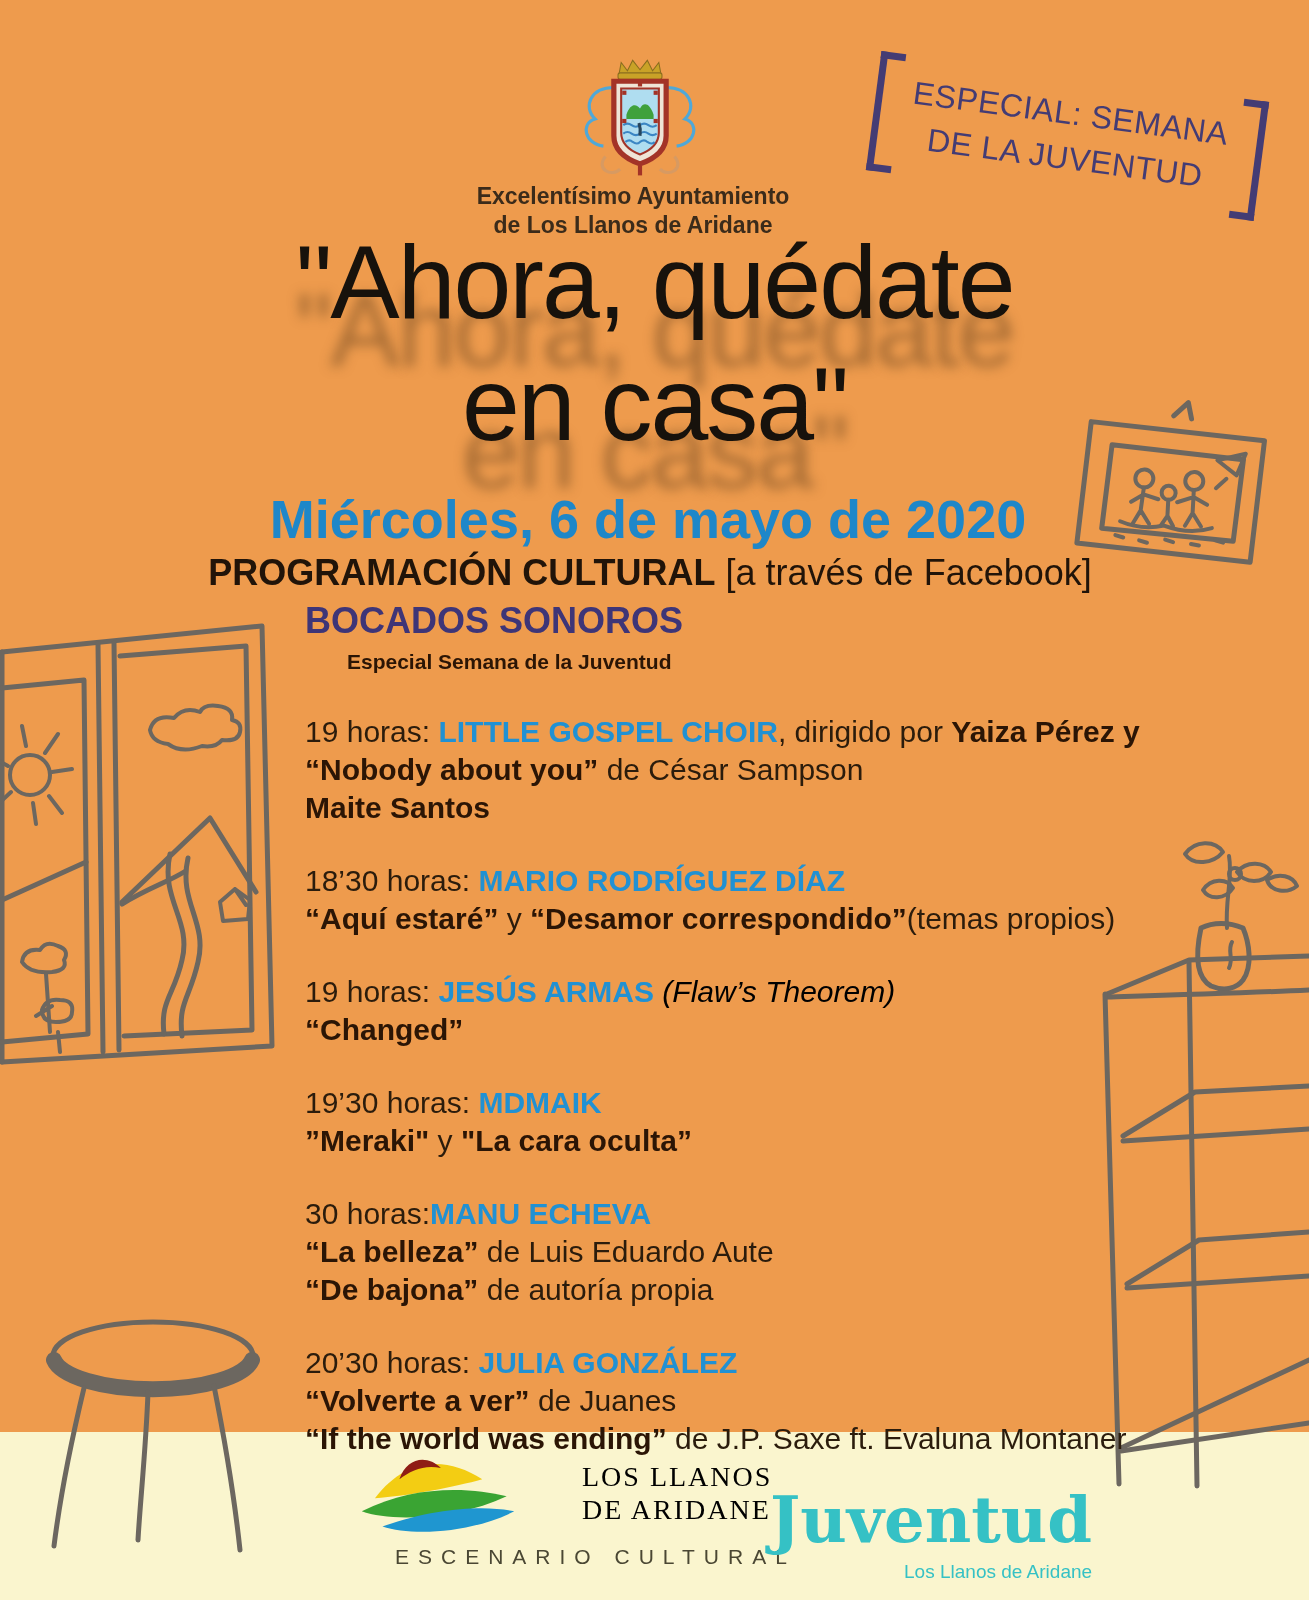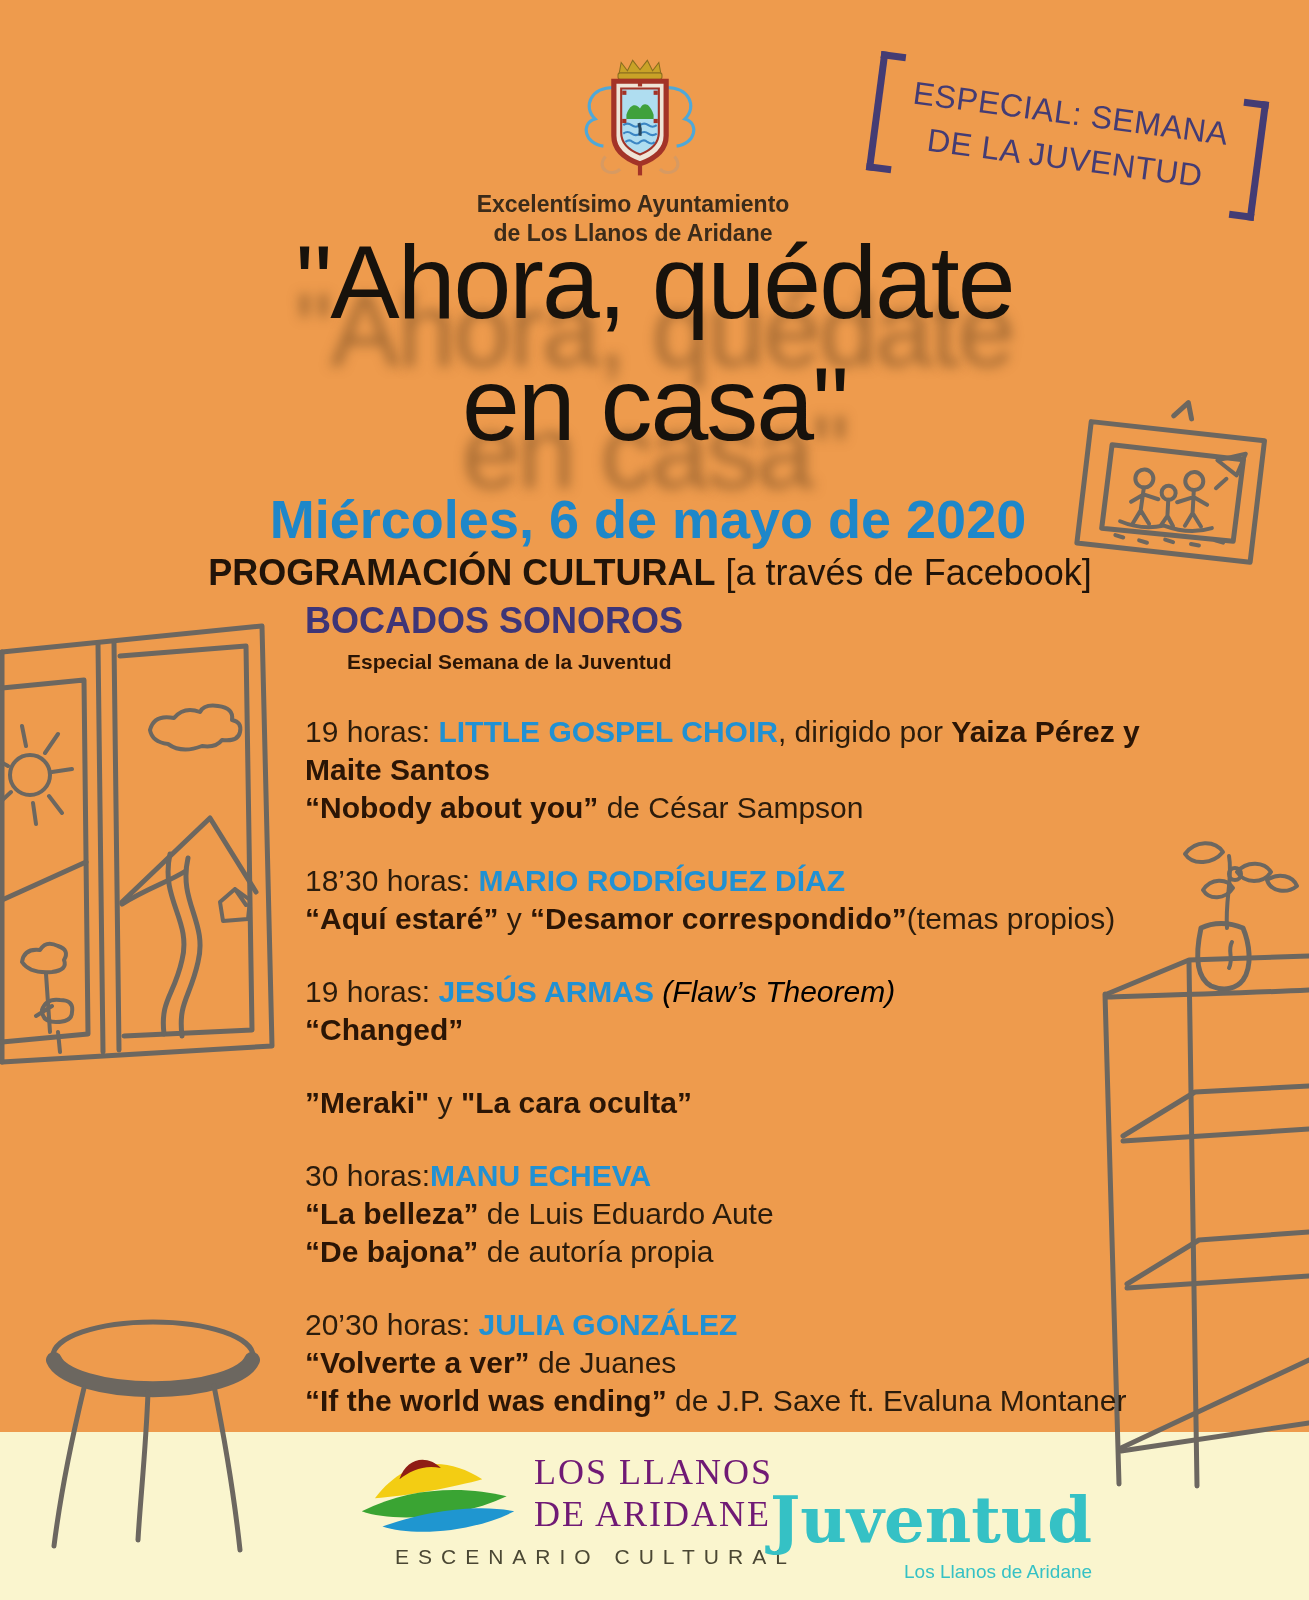--- a/index.html
+++ b/index.html
@@ -7,21 +7,21 @@
     position:relative;width:1309px;height:1600px;overflow:hidden;
     background:#EE9B4D;
     font-family:"Liberation Sans",sans-serif;
   }
   .footer-strip{position:absolute;left:0;bottom:0;width:1309px;height:168px;background:#FAF5CE;z-index:0;}
   svg.doodle{position:absolute;z-index:1;}
 
   
   .coat{position:absolute;left:572px;top:58px;z-index:2;}
   .org-text{position:absolute;left:333px;top:182px;width:600px;text-align:center;
-    font-size:23px;font-weight:bold;color:#3B2B1A;line-height:1.28;z-index:2;margin-top:8px;}
+    font-size:23px;font-weight:bold;color:#3B2B1A;line-height:1.28;z-index:2;}
 
   .badge{position:absolute;left:872px;top:76px;transform:rotate(7.5deg);
     display:flex;align-items:center;gap:12px;color:#443C74;z-index:2;}
   .badge .bracket{width:18px;height:106px;}
   .badge .bracket.left{border-left:7px solid #443C74;border-top:7px solid #443C74;border-bottom:7px solid #443C74;}
   .badge .bracket.right{border-right:7px solid #443C74;border-top:7px solid #443C74;border-bottom:7px solid #443C74;}
   .badge .btxt{font-size:32px;line-height:1.4;text-align:center;letter-spacing:.5px;white-space:nowrap;}
 
   
   .title{position:absolute;left:0;top:222px;width:1309px;text-align:center;
@@ -43,22 +43,22 @@
   .event-list{margin-top:33px;font-size:30px;}
   .event{margin-bottom:35px;}
   .event .row{white-space:nowrap;line-height:38px;}
   .seg-plain{color:#2B1C0C;}
   .seg-bold{color:#2B1505;font-weight:bold;}
   .seg-blue{color:#2191D3;font-weight:bold;}
   .seg-italic{color:#000000;font-style:italic;}
 
   
   .llanos{position:absolute;left:358px;top:1443px;display:flex;align-items:center;gap:16px;z-index:3;}
-  .lltext{font-family:"Liberation Serif",serif;font-size:36px;letter-spacing:2px;
-    color:#701a75;line-height:1.18;}
+  .lltext{font-family:"Liberation Serif",serif;font-size:28px;letter-spacing:2px;
+    color:#000000;line-height:1.18;margin-left:48px;}
   .escenario{position:absolute;left:395px;top:1545px;font-size:21px;letter-spacing:9px;
     color:#4A4733;z-index:3;white-space:nowrap;font-family:"Liberation Sans",sans-serif;}
   .juv{position:absolute;left:770px;top:1488px;z-index:3;color:#35C1C5;}
   .juv-name{font-family:"DejaVu Serif",serif;font-weight:bold;font-size:64px;line-height:1;}
   .juv-sub{font-size:19px;text-align:right;margin-top:9px;}
 </style>
 </head>
 <body>
 
 <div class="poster">
@@ -189,32 +189,33 @@
   <div class="prog">
     <span class="ph-bold">PROGRAMACIÓN CULTURAL</span><span class="ph-reg"> [a través de Facebook]</span>
   </div>
 
   <div class="col">
     <div class="sec-title">BOCADOS SONOROS</div>
     <div class="sec-sub">Especial Semana de la Juventud</div>
     <div class="event-list">
         <div class="event">
           <div class="row"><span class="seg-plain">19 horas: </span><span class="seg-blue">LITTLE GOSPEL CHOIR</span><span class="seg-plain">, dirigido por </span><span class="seg-bold">Yaiza Pérez y</span></div>
+          <div class="row"><span class="seg-bold">“Nobody about you”</span><span class="seg-plain"> de César Sampson</span></div>
           <div class="row"><span class="seg-bold">Maite Santos</span></div>
-          <div class="row"><span class="seg-bold">“Nobody about you”</span><span class="seg-plain"> de César Sampson</span></div>
         </div>
         <div class="event">
           <div class="row"><span class="seg-plain">18’30 horas: </span><span class="seg-blue">MARIO RODRÍGUEZ DÍAZ</span></div>
           <div class="row"><span class="seg-bold">“Aquí estaré”</span><span class="seg-plain"> y </span><span class="seg-bold">“Desamor correspondido”</span><span class="seg-plain">(temas propios)</span></div>
         </div>
         <div class="event">
           <div class="row"><span class="seg-plain">19 horas: </span><span class="seg-blue">JESÚS ARMAS</span><span class="seg-italic"> (Flaw’s Theorem)</span></div>
           <div class="row"><span class="seg-bold">“Changed”</span></div>
         </div>
         <div class="event">
+          <div class="row"><span class="seg-plain">19’30 horas: </span><span class="seg-blue">MDMAIK</span></div>
           <div class="row"><span class="seg-bold">”Meraki"</span><span class="seg-plain"> y </span><span class="seg-bold">"La cara oculta”</span></div>
         </div>
         <div class="event">
           <div class="row"><span class="seg-plain">30 horas:</span><span class="seg-blue">MANU ECHEVA</span></div>
           <div class="row"><span class="seg-bold">“La belleza”</span><span class="seg-plain"> de Luis Eduardo Aute</span></div>
           <div class="row"><span class="seg-bold">“De bajona”</span><span class="seg-plain">  de autoría propia</span></div>
         </div>
         <div class="event">
           <div class="row"><span class="seg-plain">20’30 horas: </span><span class="seg-blue">JULIA GONZÁLEZ</span></div>
           <div class="row"><span class="seg-bold">“Volverte a ver”</span><span class="seg-plain"> de Juanes</span></div>

